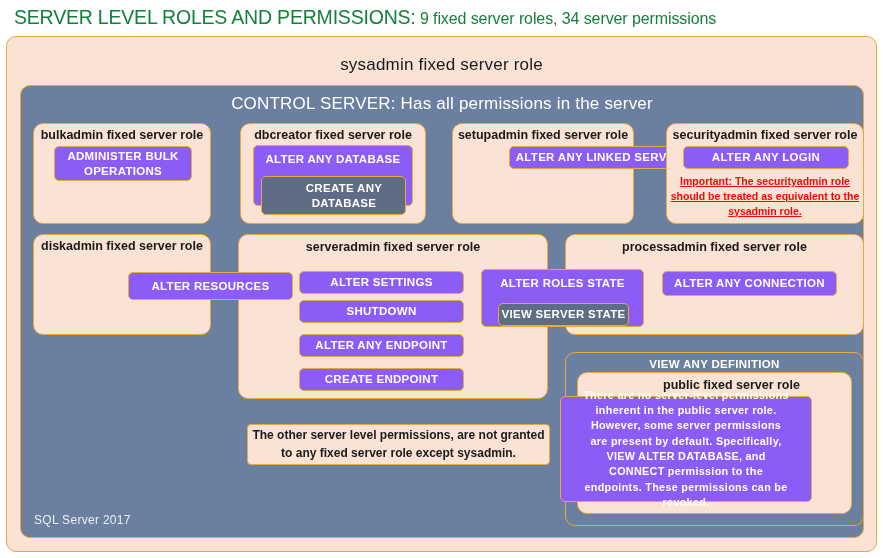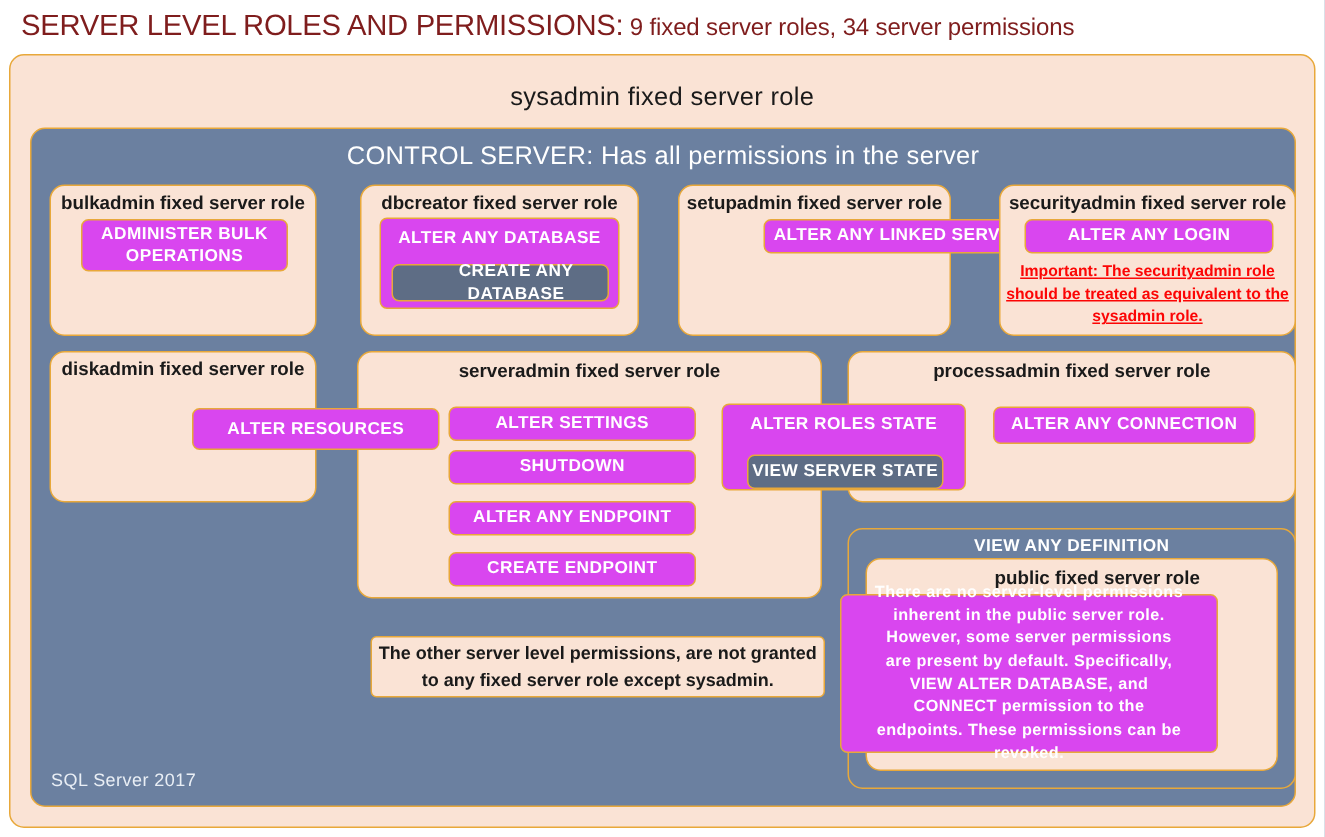--- a/index.html
+++ b/index.html
@@ -5,34 +5,34 @@
   html,body{margin:0;padding:0;background:#ffffff;}
   body{
     width:883px;height:558px;position:relative;overflow:hidden;
     font-family:"Liberation Sans","DejaVu Sans",sans-serif;
   }
   .abs{position:absolute;box-sizing:border-box;}
 
   
   #title{
     left:14px;top:6px;width:860px;height:28px;
-    white-space:nowrap;color:#7f1d1d;
+    white-space:nowrap;color:#15803d;
   }
   #title .t-strong{font-size:19.5px;letter-spacing:-0.2px;}
   #title .t-rest{font-size:16px;letter-spacing:-0.1px;}
 
   
   .peach{
     background:#fae3d5;border:1.6px solid #e8a83a;border-radius:10px;
   }
   .blue{
     background:#6b80a0;border:1.6px solid #e8a83a;border-radius:10px;
   }
   .perm{
-    background:#d946ef;border:1.5px solid #e8a83a;border-radius:5px;
+    background:#8b5cf6;border:1.5px solid #e8a83a;border-radius:5px;
     color:#ffffff;font-weight:bold;font-size:11.5px;letter-spacing:.3px;
     display:flex;align-items:center;justify-content:center;text-align:center;
     line-height:1.25;
   }
   .perm-dark{
     background:#5e6d85;border:1.5px solid #e8a83a;border-radius:5px;
     color:#ffffff;font-weight:bold;font-size:11.5px;letter-spacing:.3px;
     display:flex;align-items:center;justify-content:center;text-align:center;
     line-height:1.25;
   }
@@ -83,21 +83,21 @@
 </div>
 <div class="abs role-label" style="left:33px;top:128px;width:178px;">bulkadmin  fixed server role</div>
 <div class="abs perm" style="left:54px;top:146px;width:138px;height:35px;">ADMINISTER  BULK OPERATIONS</div>
 
 <div class="abs peach" style="left:240px;top:123px;width:186px;height:101px;">
 </div>
 <div class="abs role-label" style="left:240px;top:128px;width:186px;">dbcreator fixed server role</div>
 <div class="abs perm" style="left:253px;top:145px;width:160px;height:61px;align-items:flex-start;padding-top:6px;">
   <span>ALTER ANY DATABASE</span>
 </div>
-<div class="abs perm-dark" style="left:261px;top:176px;width:145px;height:25px;padding-left:21px;">CREATE  ANY DATABASE</div>
+<div class="abs perm-dark" style="left:261px;top:176px;width:145px;height:39px;padding-left:21px;">CREATE  ANY DATABASE</div>
 
 <div class="abs peach" style="left:452px;top:123px;width:182px;height:101px;">
 </div>
 <div class="abs role-label" style="left:452px;top:128px;width:182px;">setupadmin fixed server role</div>
 <div class="abs perm" style="left:461px;top:146px;width:181px;height:23px;margin-left:48px;">ALTER ANY LINKED SERVER</div>
 
 <div class="abs peach" style="left:666px;top:123px;width:198px;height:101px;">
 </div>
 <div class="abs role-label" style="left:666px;top:128px;width:198px;">securityadmin  fixed server role</div>
 <div class="abs perm" style="left:683px;top:146px;width:166px;height:23px;">ALTER ANY LOGIN</div>

